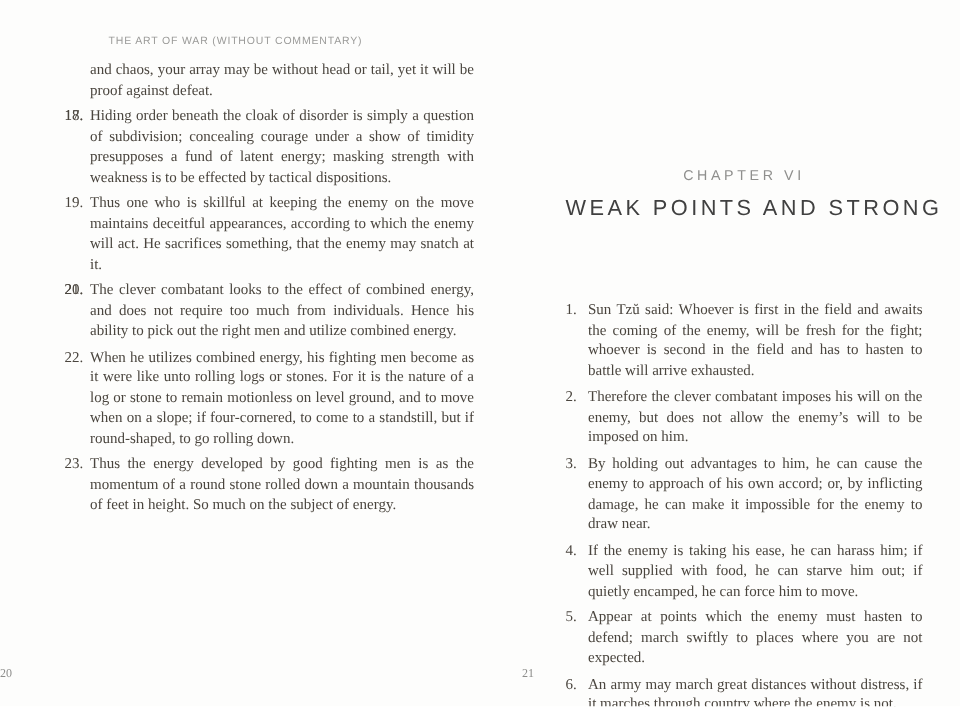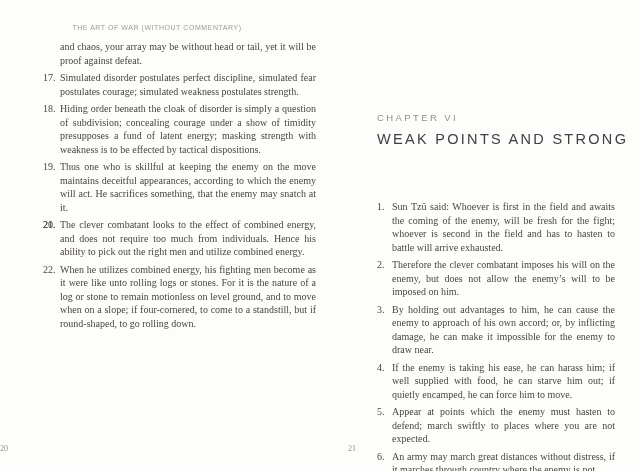--- a/index.html
+++ b/index.html
@@ -53,20 +53,21 @@
     left: 0;
     top: 0;
   }
 
   
   .chapter-head {
     position: absolute;
     left: 377px;
     top: 112px;
     width: 238px;
+    text-align: center;
     font-family: "Liberation Sans", sans-serif;
   }
   .chapter-label {
     font-size: 9.5px;
     letter-spacing: 2.4px;
     color: #8f8f8d;
     margin: 0 0 8px 0;
     white-space: nowrap;
   }
   .chapter-title {
@@ -106,40 +107,43 @@
 
 <div class="spread">
 
   <div class="running-header">THE ART OF WAR (WITHOUT COMMENTARY)</div>
 
   <div class="left-body">
     <p class="intro-par">and chaos, your array may be without head or tail, yet it will be proof against defeat.</p>
 
     <div class="num-item">
       <span class="item-num">17.</span>
-      <span>Simulated disorder postulates perfect discipline, simulated fear postulates courage; simulated weakness postulates strength.</span>
     </div>
     <div class="num-item">
       <span class="item-num">18.</span>
       <span>Hiding order beneath the cloak of disorder is simply a question of subdivision; concealing courage under a show of timidity presupposes a fund of latent energy; masking strength with weakness is to be effected by tactical dispositions.</span>
     </div>
     <div class="num-item">
       <span class="item-num">19.</span>
       <span>Thus one who is skillful at keeping the enemy on the move maintains deceitful appearances, according to which the enemy will act. He sacrifices something, that the enemy may snatch at it.</span>
     </div>
     <div class="num-item">
       <span class="item-num">20.</span>
     </div>
     <div class="num-item">
       <span class="item-num">21.</span>
       <span>The clever combatant looks to the effect of combined energy, and does not require too much from individuals. Hence his ability to pick out the right men and utilize combined energy.</span>
     </div>
     <div class="num-item">
       <span class="item-num">22.</span>
       <span>When he utilizes combined energy, his fighting men become as it were like unto rolling logs or stones. For it is the nature of a log or stone to remain motionless on level ground, and to move when on a slope; if four-cornered, to come to a standstill, but if round-shaped, to go rolling down.</span>
+    </div>
+    <div class="num-item">
+      <span class="item-num">23.</span>
+      <span>Thus the energy developed by good fighting men is as the momentum of a round stone rolled down a mountain thousands of feet in height. So much on the subject of energy.</span>
     </div>
   </div>
 
   <div class="folio folio-left">20</div>
 
   <div class="chapter-head">
     <div class="chapter-label">CHAPTER VI</div>
     <h1 class="chapter-title">WEAK POINTS AND STRONG</h1>
   </div>
 

